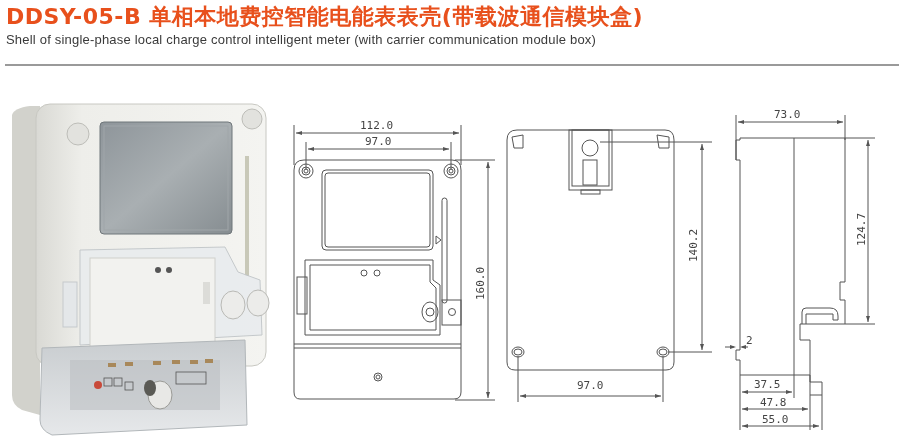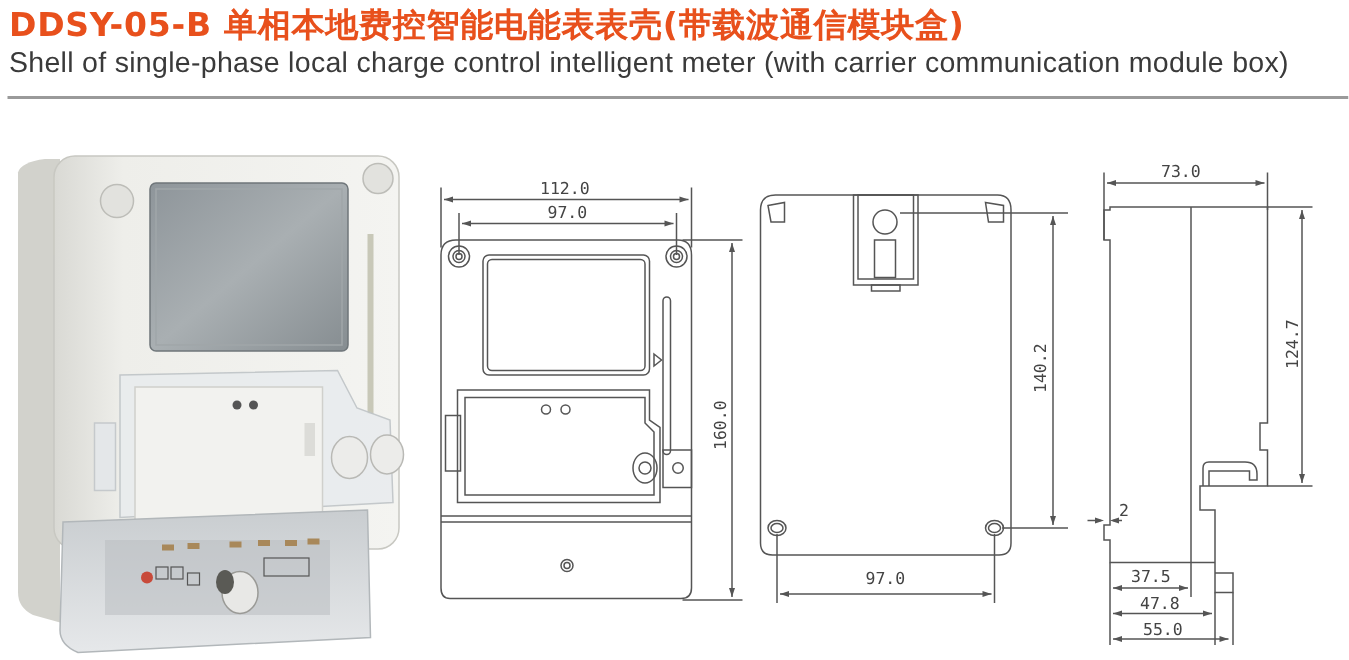--- a/index.html
+++ b/index.html
@@ -1,18 +1,18 @@
 <!DOCTYPE html>
 <html><head>
 <meta charset="utf-8">
 <style>
   html, body { margin:0; padding:0; background:#ffffff; }
   body { width:899px; height:440px; position:relative; overflow:hidden; font-family:"Liberation Sans", sans-serif; }
   .title-cn { position:absolute; left:6px; top:2px; font-size:22px; font-weight:bold; color:#e8501c; letter-spacing:0.5px; white-space:nowrap; font-family:"DejaVu Sans", sans-serif; }
-  .title-en { position:absolute; left:6px; top:32px; font-size:19px; color:#3a3a3a; white-space:nowrap; letter-spacing:0.2px; font-family:"Liberation Sans", sans-serif; }
+  .title-en { position:absolute; left:6px; top:32px; font-size:13px; color:#3a3a3a; white-space:nowrap; letter-spacing:0.2px; font-family:"Liberation Sans", sans-serif; }
   .divider { position:absolute; left:5px; top:64px; width:894px; height:2px; background:#9a9a9a; }
   .photo { position:absolute; left:0; top:95px; width:280px; height:345px; }
   .drawing { position:absolute; }
   svg text { font-family:"DejaVu Sans Mono", monospace; font-size:11px; fill:#444; }
 </style>
 </head>
 <body>
 
 <div class="title-cn">DDSY-05-B 单相本地费控智能电能表表壳(带载波通信模块盒)</div>
 <div class="title-en">Shell of single-phase local charge control intelligent meter (with carrier communication module box)</div>

